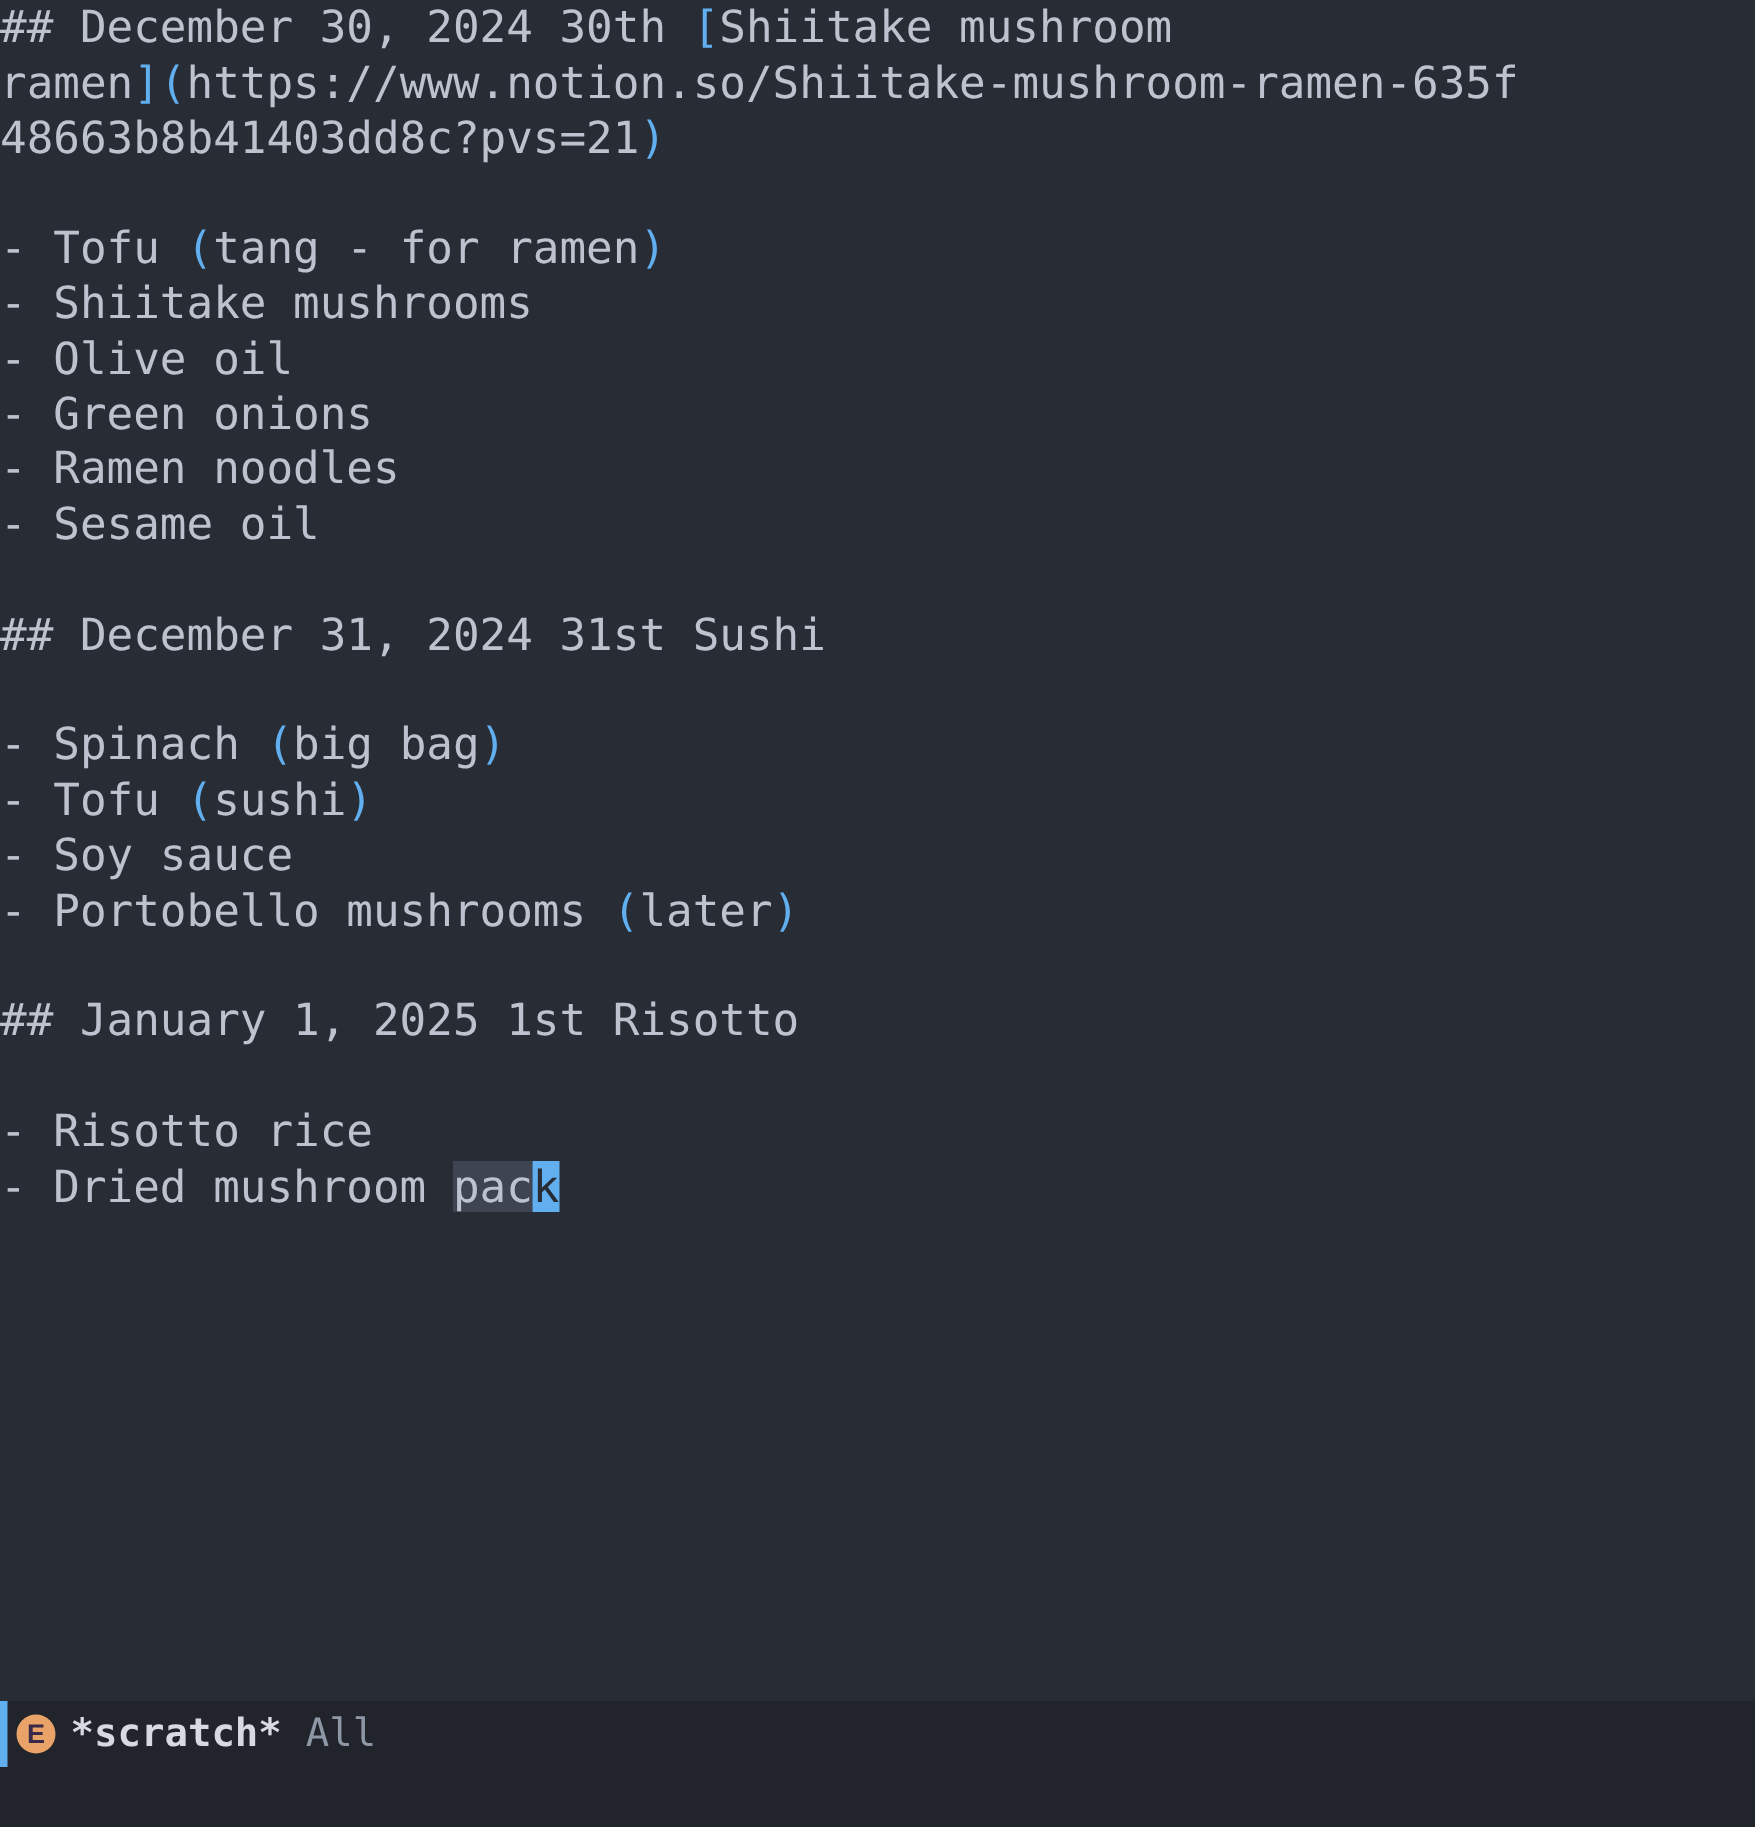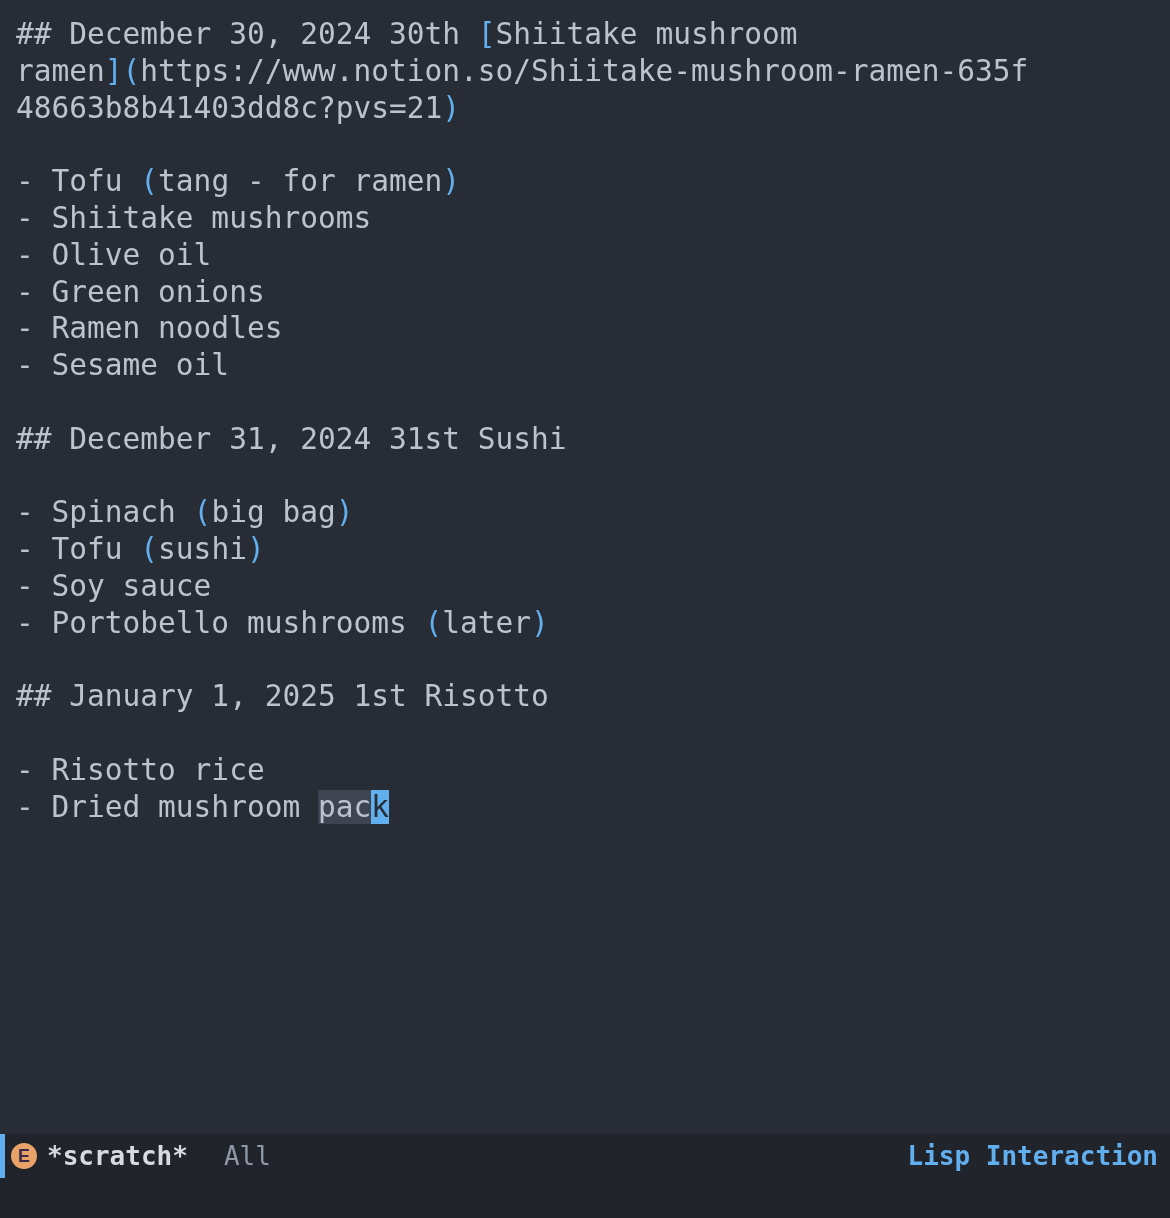--- a/index.html
+++ b/index.html
@@ -12,21 +12,21 @@
     font-family: "SF Mono","Menlo","Consolas","DejaVu Sans Mono",monospace;
     font-size:29.5px;
     line-height:36.8px;
     color:#bdc3ce;
     display:flex;
     flex-direction:column;
   }
   .buffer {
     flex:1;
     background:#282c34;
-    padding:16px;
+    padding:0;
     white-space:pre;
     overflow:hidden;
   }
   .kw { color:#61afef; }
   .region { background:#3e4451; color:#bdc3ce;margin-top:12px; }
   .cursor { background:#61afef; color:#282c34; }
   .modeline {
     display:flex;
     align-items:center;
     height:44px;
@@ -43,32 +43,31 @@
     background:#e9a368;
     margin-right:10px;
     font-size:18px;
     font-weight:700;
     text-align:center;
     line-height:26px;
     color:#3a2a4a;
     font-family:sans-serif;
   }
   .ml-bufname { color:#d7dae0; font-weight:700;text-align:center; }
-  .ml-pos    { margin-left:36px; color:#8e97a6; font-weight:400; }
+  .ml-pos    { margin-left:16px; color:#8e97a6; font-weight:400; }
   .ml-mode   { margin-left:auto; color:#61afef; font-weight:700; }
   .minibuf {
     height:40px;
     background:#21242b;
   }
 </style>
 </head>
 <body>
 
 <div class="buffer" id="buffer"><div><span>## December 30, 2024 30th </span><span class="kw">[</span><span>Shiitake mushroom</span></div><div><span>ramen</span><span class="kw">](</span><span>https://www.notion.so/Shiitake-mushroom-ramen-635f</span></div><div><span>48663b8b41403dd8c?pvs=21</span><span class="kw">)</span></div><div>&nbsp;</div><div><span>- Tofu </span><span class="kw">(</span><span>tang - for ramen</span><span class="kw">)</span></div><div><span>- Shiitake mushrooms</span></div><div><span>- Olive oil</span></div><div><span>- Green onions</span></div><div><span>- Ramen noodles</span></div><div><span>- Sesame oil</span></div><div>&nbsp;</div><div><span>## December 31, 2024 31st Sushi</span></div><div>&nbsp;</div><div><span>- Spinach </span><span class="kw">(</span><span>big bag</span><span class="kw">)</span></div><div><span>- Tofu </span><span class="kw">(</span><span>sushi</span><span class="kw">)</span></div><div><span>- Soy sauce</span></div><div><span>- Portobello mushrooms </span><span class="kw">(</span><span>later</span><span class="kw">)</span></div><div>&nbsp;</div><div><span>## January 1, 2025 1st Risotto</span></div><div>&nbsp;</div><div><span>- Risotto rice</span></div><div><span>- Dried mushroom </span><span class="region">pac</span><span class="cursor">k</span></div></div>
 
 <div class="modeline">
   <span class="ml-logo">E</span>
   <span class="ml-bufname">*scratch*</span>
   <span class="ml-pos">All</span>
-  <span class="ml-mode">Lisp Interaction</span>
 </div>
 
 <div class="minibuf"></div>
 
 </body></html>

